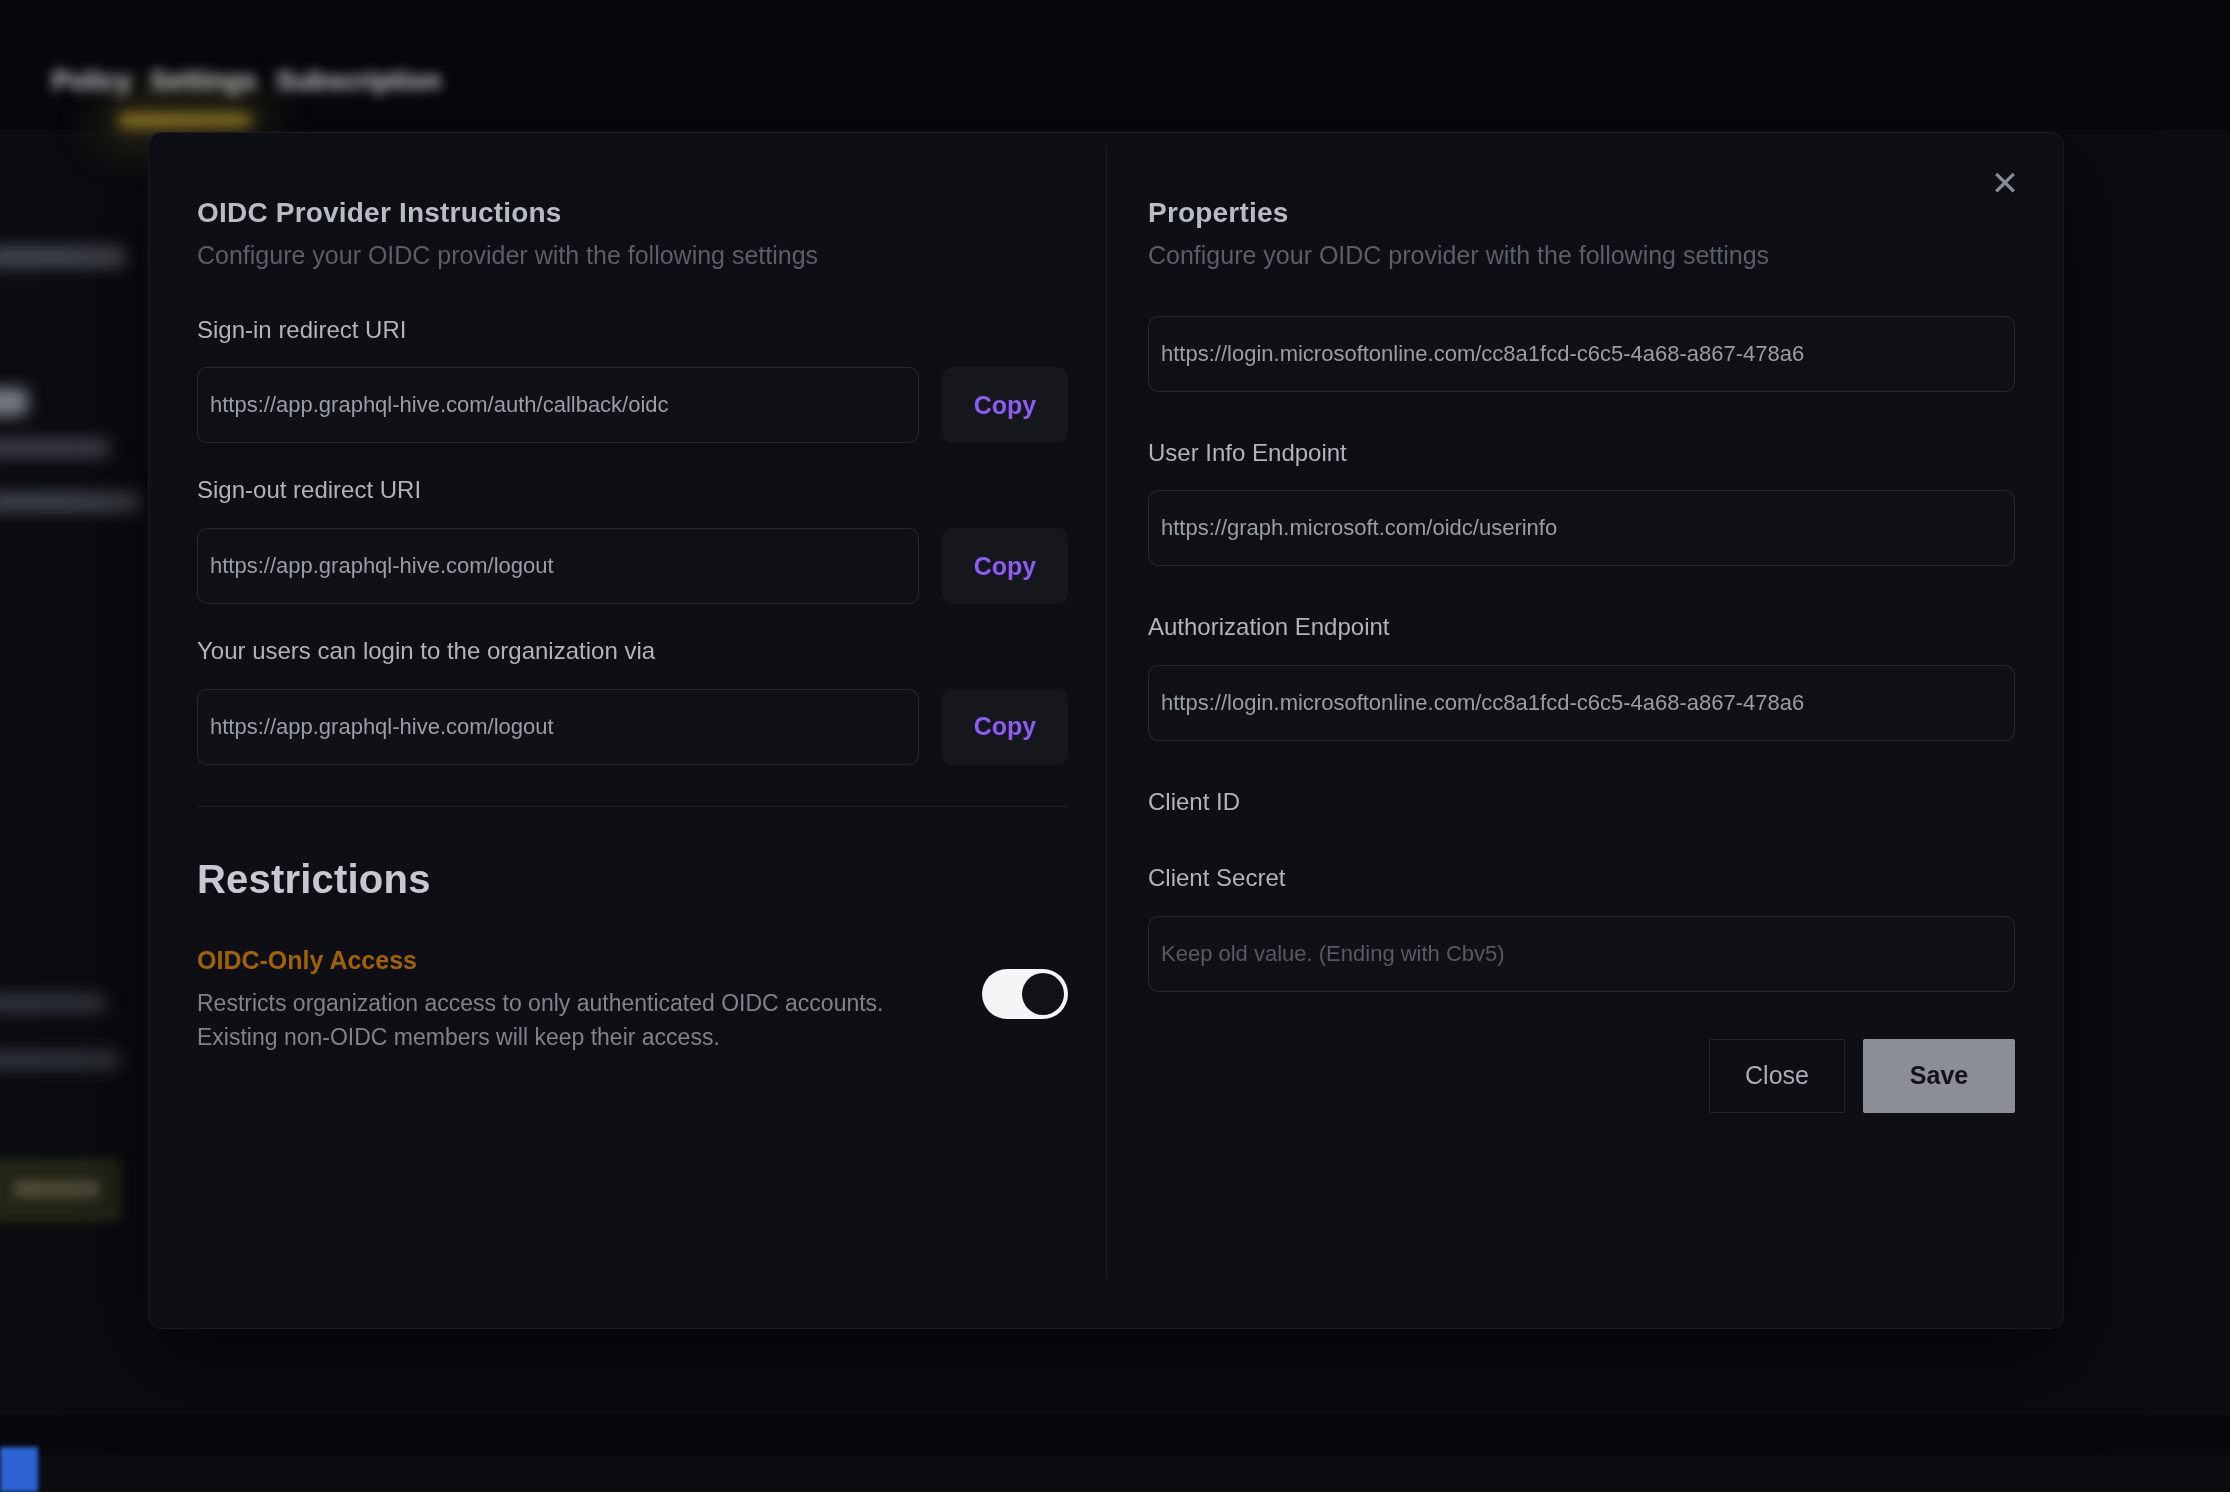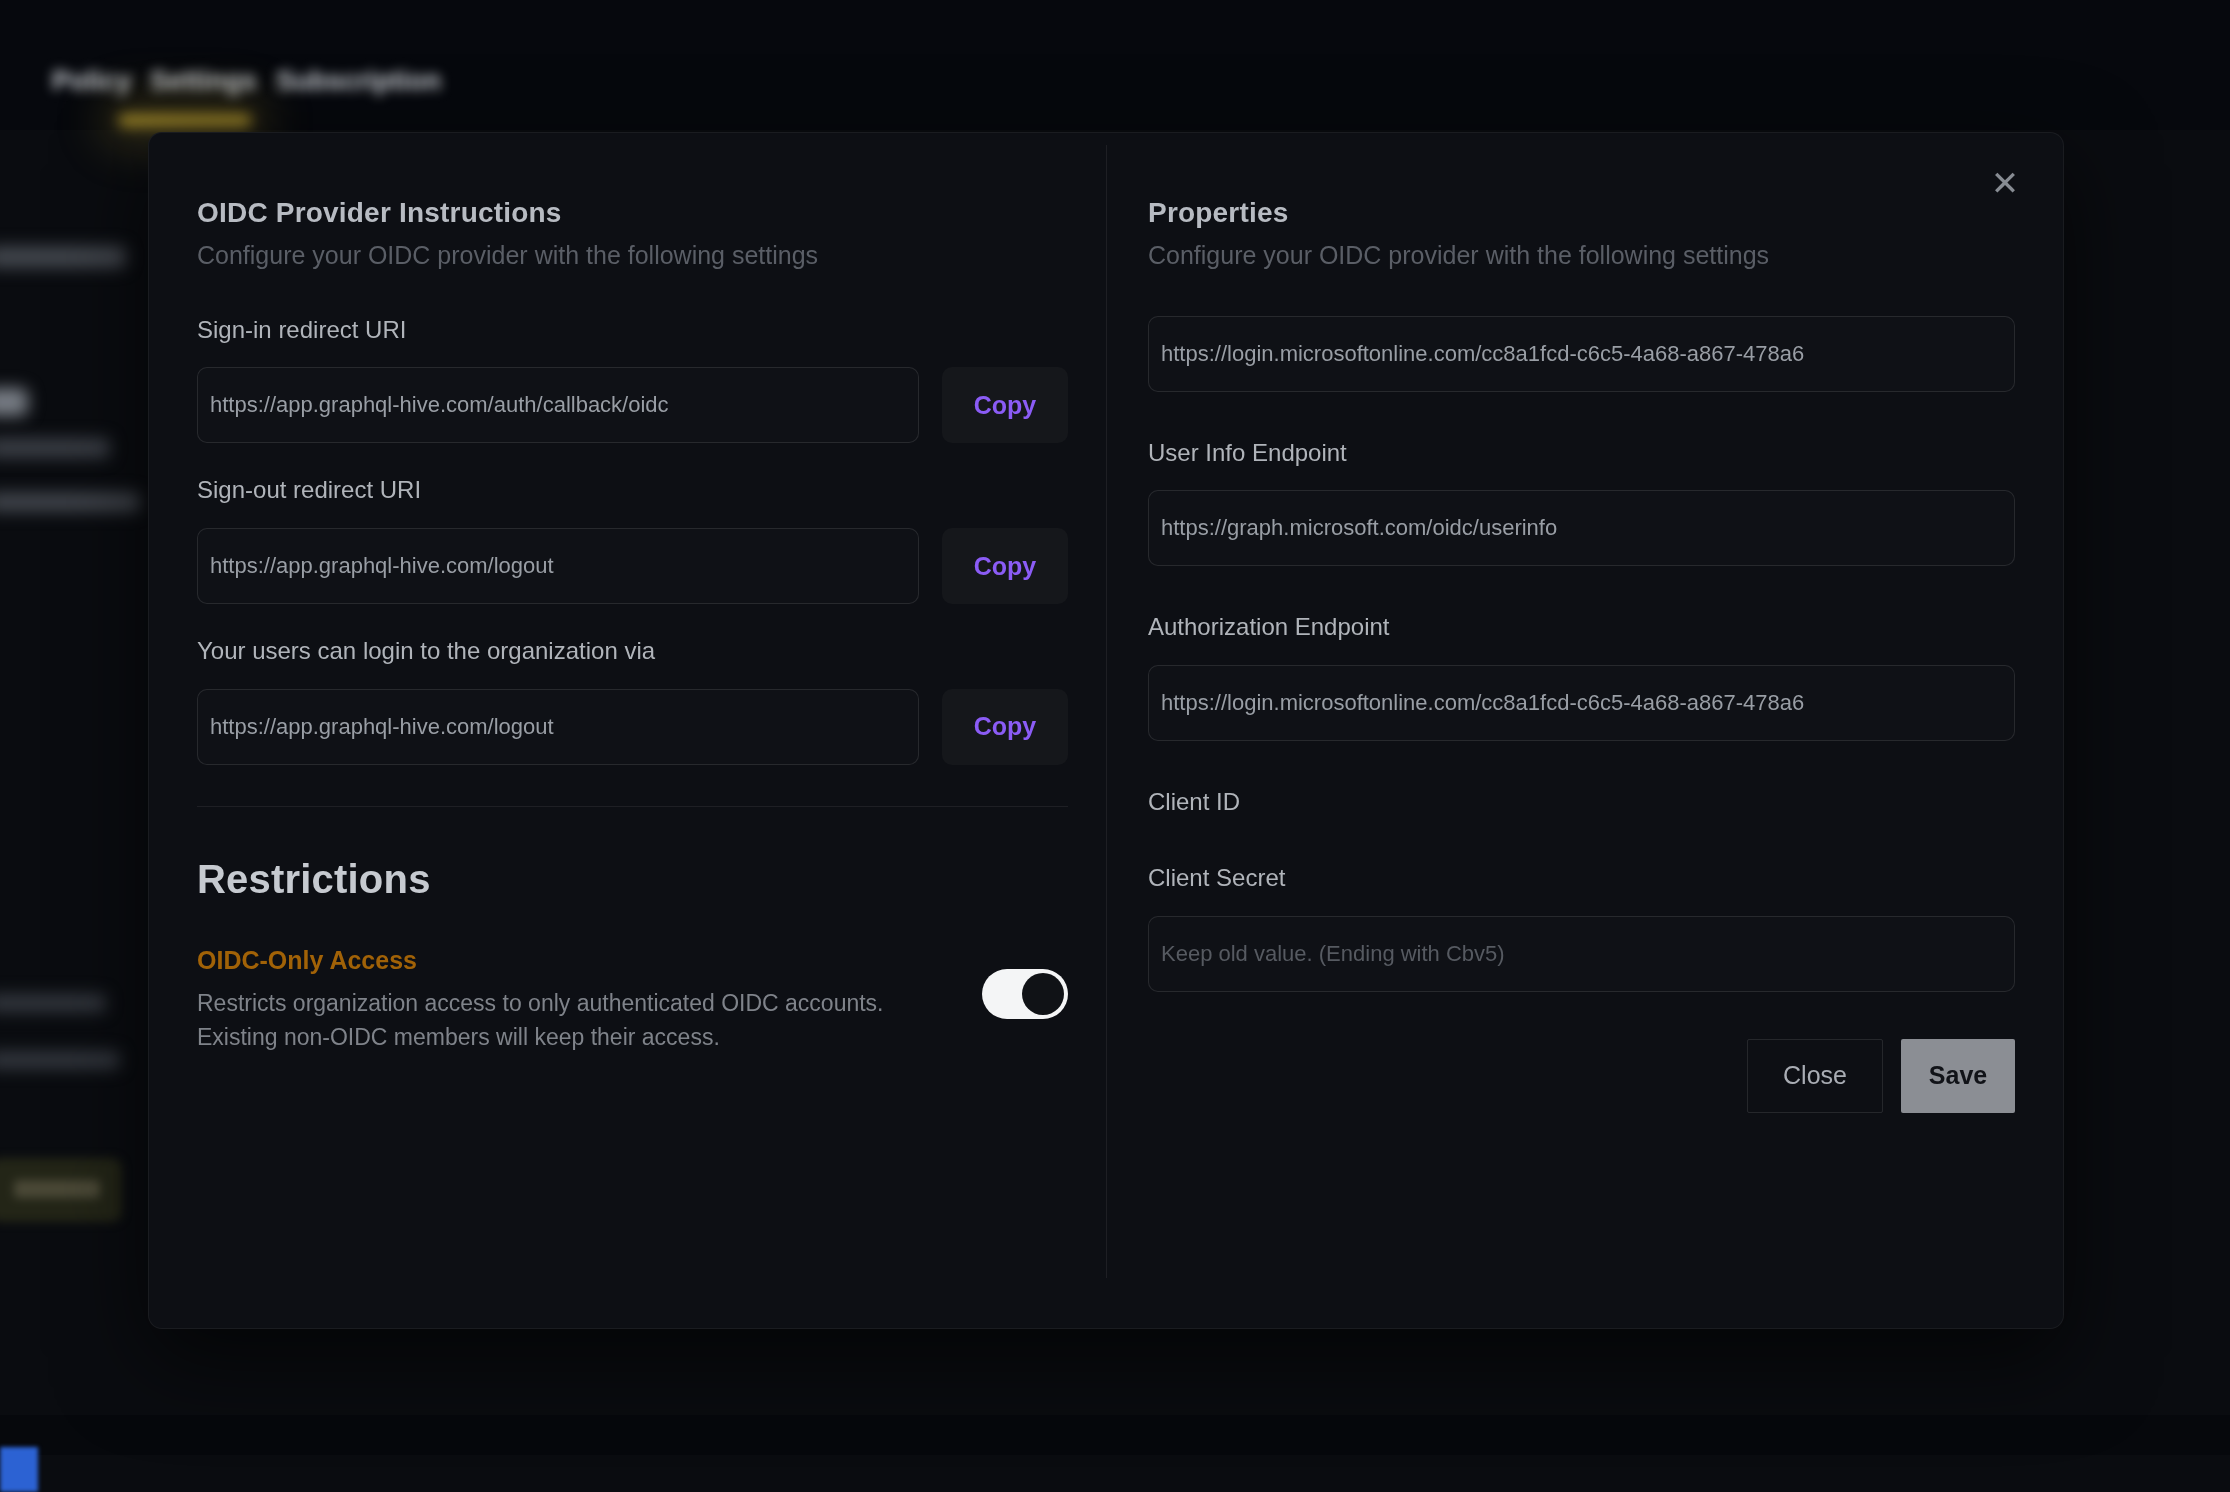--- a/index.html
+++ b/index.html
@@ -81,21 +81,21 @@
   }
   .switch .thumb {
     position:absolute; top:4px; right:4px; width:42px; height:42px;
     border-radius:50%; background:#101216;
   }
 
   .pgroup { margin-bottom:47px; }
   .actions { display:flex; justify-content:flex-end; gap:18px; margin-top:38px; }
   .btn { height:74px; border-radius:2px; font-size:25px; font-family:inherit; cursor:pointer; }
   .btn-close { width:136px; background:transparent; border:1px solid rgba(255,255,255,0.10); color:#a9adb4; font-weight:500; }
-  .btn-save { width:114px; background:#8b8e94; border:none; color:#111318; font-weight:600; }
+  .btn-save { width:152px; background:#8b8e94; border:none; color:#111318; font-weight:600; }
 </style>
 </head>
 <body>
 
 <div class="top-strip"></div>
 <div class="bottom-band"></div>
 <div class="bg-tab tab-policy">Policy</div>
 <div class="bg-tab tab-settings">Settings</div>
 <div class="bg-tab tab-subscription">Subscription</div>
 <div class="tab-underline"></div>

